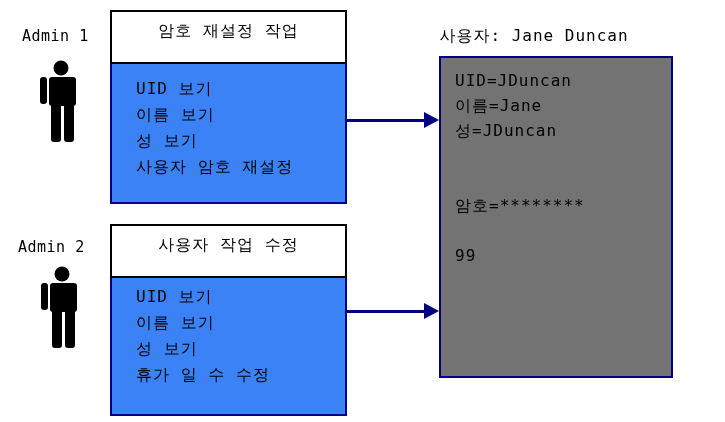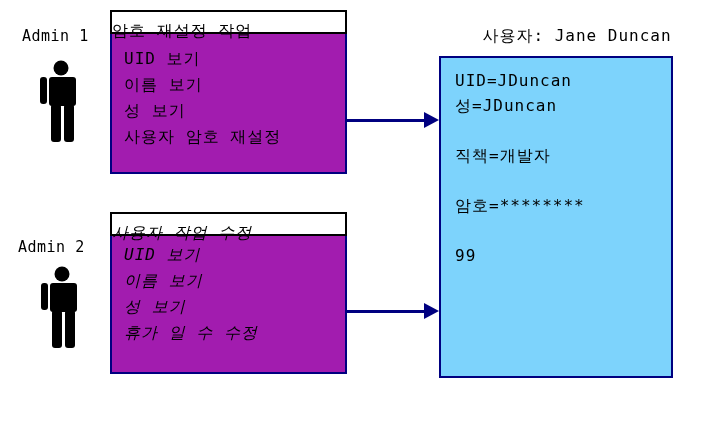--- a/index.html
+++ b/index.html
@@ -14,38 +14,38 @@
   .admin-label{font-size:15px;letter-spacing:0.5px;}
   #admin1-label{left:22px;top:27px;}
   #admin2-label{left:18px;top:238px;}
   .person{position:absolute;width:46px;height:84px;}
   #person1{left:36px;top:60px;}
   #person2{left:37px;top:266px;}
 
   
   .task-box{position:absolute;width:237px;box-sizing:border-box;}
   #task-box-1{left:110px;top:10px;}
-  #task-box-2{left:110px;top:212px;font-style:italic;}
+  #task-box-2{left:110px;top:224px;}
   .task-header{
     box-sizing:border-box;border:2px solid #000000;background:#ffffff;
-    height:24px;line-height:37px;text-align:left;font-size:16px;letter-spacing:1px;
+    height:54px;line-height:37px;text-align:center;font-size:16px;letter-spacing:1px;
   }
   .task-body{
-    box-sizing:border-box;border:2px solid #000080;border-top:none;background:#a21caf;
-    padding:12px 4px 0 12px;font-size:16px;letter-spacing:1px;
+    box-sizing:border-box;border:2px solid #000080;border-top:none;background:#3b82f6;
+    padding:12px 4px 0 24px;font-size:16px;letter-spacing:1px;
   }
   #task-box-1 .task-body{height:140px;}
   #task-box-2 .task-body{height:138px;padding-top:6px;}
   .task-line{height:26px;line-height:26px;white-space:nowrap;}
 
   
-  #user-title{left:460px;top:26px;width:234px;text-align:center;font-size:16px;letter-spacing:1px;white-space:nowrap;}
+  #user-title{left:417px;top:26px;width:234px;text-align:center;font-size:16px;letter-spacing:1px;white-space:nowrap;}
   #user-box{
     left:439px;top:56px;width:234px;height:322px;box-sizing:border-box;
-    border:2px solid #000080;background:#7dd3fc;
+    border:2px solid #000080;background:#737373;
     padding:10px 6px 0 14px;font-size:16px;letter-spacing:1px;
   }
   .user-line{height:25px;line-height:25px;white-space:nowrap;}
 
   
   .arrow{position:absolute;width:92px;height:16px;}
   #arrow1{left:347px;top:112px;}
   #arrow2{left:347px;top:303px;}
   .arrow-shaft{position:absolute;left:0;top:7px;width:78px;height:3px;background:#000080;}
   .arrow-head{
@@ -99,21 +99,21 @@
   <div class="arrow-head"></div>
 </div>
 <div class="arrow" id="arrow2">
   <div class="arrow-shaft"></div>
   <div class="arrow-head"></div>
 </div>
 
 <div class="abs" id="user-title">사용자: Jane Duncan</div>
 <div class="abs" id="user-box">
   <div class="user-line">UID=JDuncan</div>
+  <div class="user-line">이름=Jane</div>
   <div class="user-line">성=JDuncan</div>
   <div class="user-line"></div>
-  <div class="user-line">직책=개발자</div>
   <div class="user-line"></div>
   <div class="user-line">암호=********</div>
   <div class="user-line"></div>
   <div class="user-line">99</div>
   <div class="user-line"></div>
 </div>
 
 </body></html>

